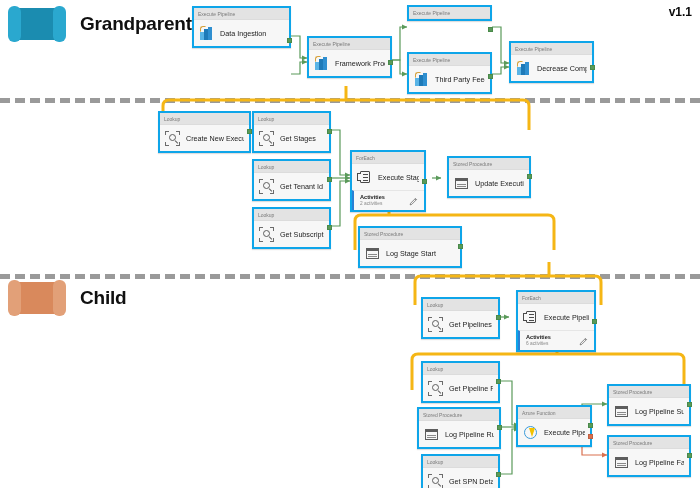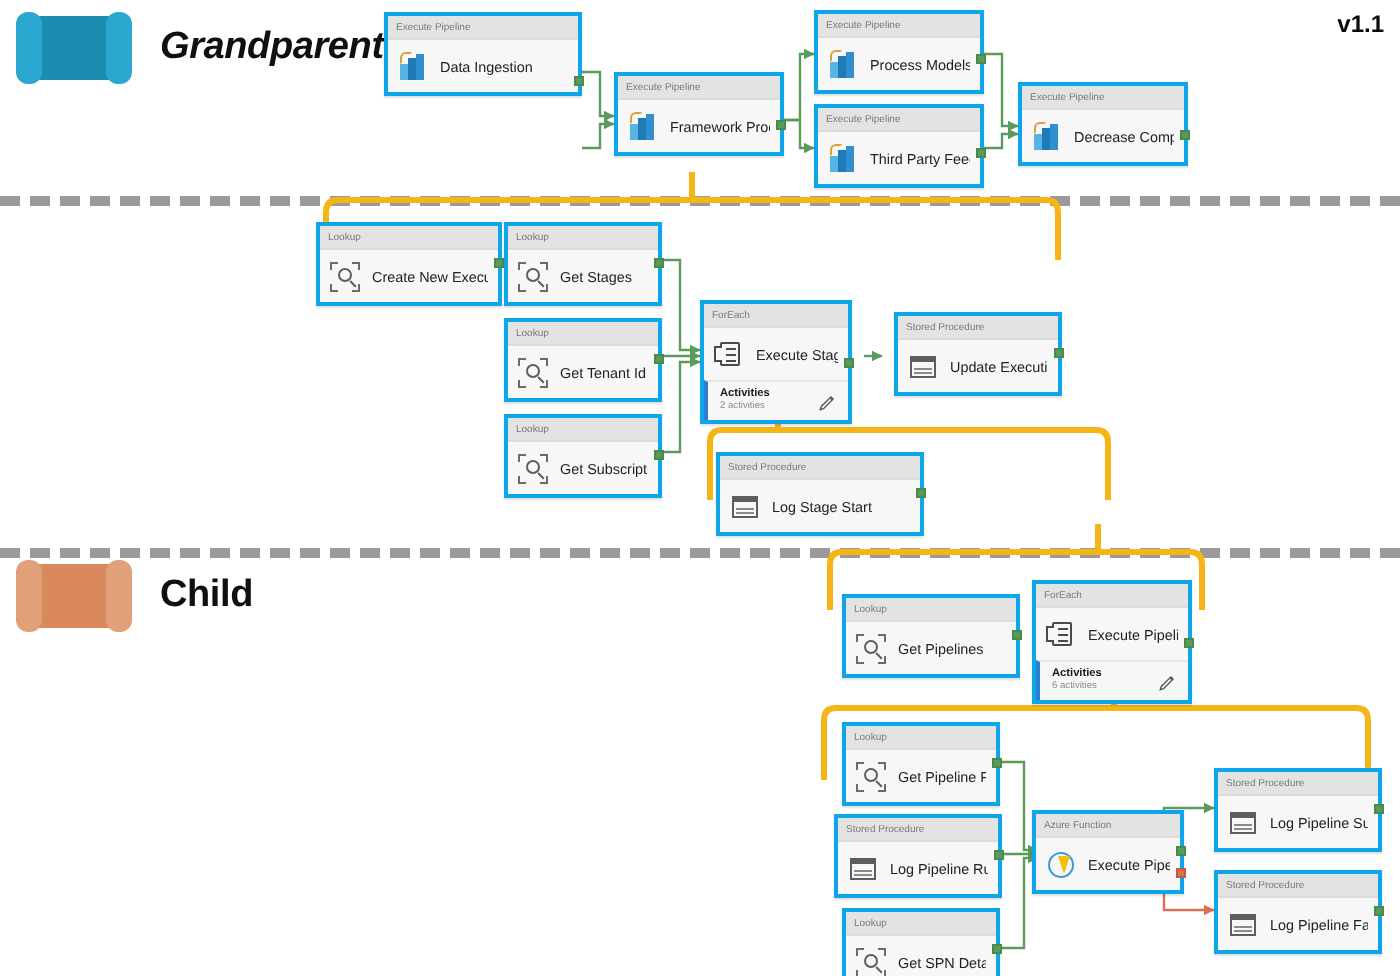--- a/index.html
+++ b/index.html
@@ -218,21 +218,21 @@
 </head>
 <body>
 
 <div id="canvas">
 
   <div id="version">v1.1</div>
 
   <div class="band-sep" style="top:98px; border-top-color:#9a9a9a;"></div>
   <div class="band-sep" style="top:274px; border-top-color:#9a9a9a;"></div>
 
-  <div class="band-label" style="left:8px; top:6px;font-style:italic;">
+  <div class="band-label" style="left:8px; top:6px;">
     <div class="spool">
       <div class="body" style="background:#1b8cb0;"></div>
       <div class="cap l" style="background:#2aa8cf;"></div>
       <div class="cap r" style="background:#2aa8cf;"></div>
     </div>
     <div class="band-title">Grandparent</div>
   </div>
 
 
   <div class="band-label" style="left:8px; top:280px;">
@@ -315,29 +315,20 @@
           <div class="b b2"></div>
           <div class="b b3"></div>
       </div>
       <div class="nm">Framework Processing</div>
     </div>
     <div class="port" style="right:-3px; top:22px;"></div>
   </div>
 
   <div class="node" style="left:407px; top:5px; width:85px;">
     <div class="hdr">Execute Pipeline</div>
-    <div class="row">
-      <div class="ico ic-pipeline">
-        <div class="hook"></div>
-          <div class="b b1"></div>
-          <div class="b b2"></div>
-          <div class="b b3"></div>
-      </div>
-      <div class="nm">Process Models</div>
-    </div>
     <div class="port" style="right:-3px; top:20px;"></div>
   </div>
 
   <div class="node" style="left:407px; top:52px; width:85px;">
     <div class="hdr">Execute Pipeline</div>
     <div class="row">
       <div class="ico ic-pipeline">
         <div class="hook"></div>
           <div class="b b1"></div>
           <div class="b b2"></div>
@@ -471,21 +462,21 @@
           <div class="bar"></div>
           <div class="ln ln1"></div>
           <div class="ln ln2"></div>
       </div>
       <div class="nm">Log Stage Start</div>
     </div>
     <div class="port" style="right:-3px; top:16px;"></div>
   </div>
 
 
-  <div class="node" style="left:421px; top:297px; width:89px;">
+  <div class="node" style="left:421px; top:297px; width:79px;">
     <div class="hdr">Lookup</div>
     <div class="row">
       <div class="ico ic-lookup">
         <div class="ck tl"></div>
           <div class="ck tr"></div>
           <div class="ck bl"></div>
           <div class="ck br"></div>
         <div class="glass"></div>
           <div class="handle"></div>
       </div>

